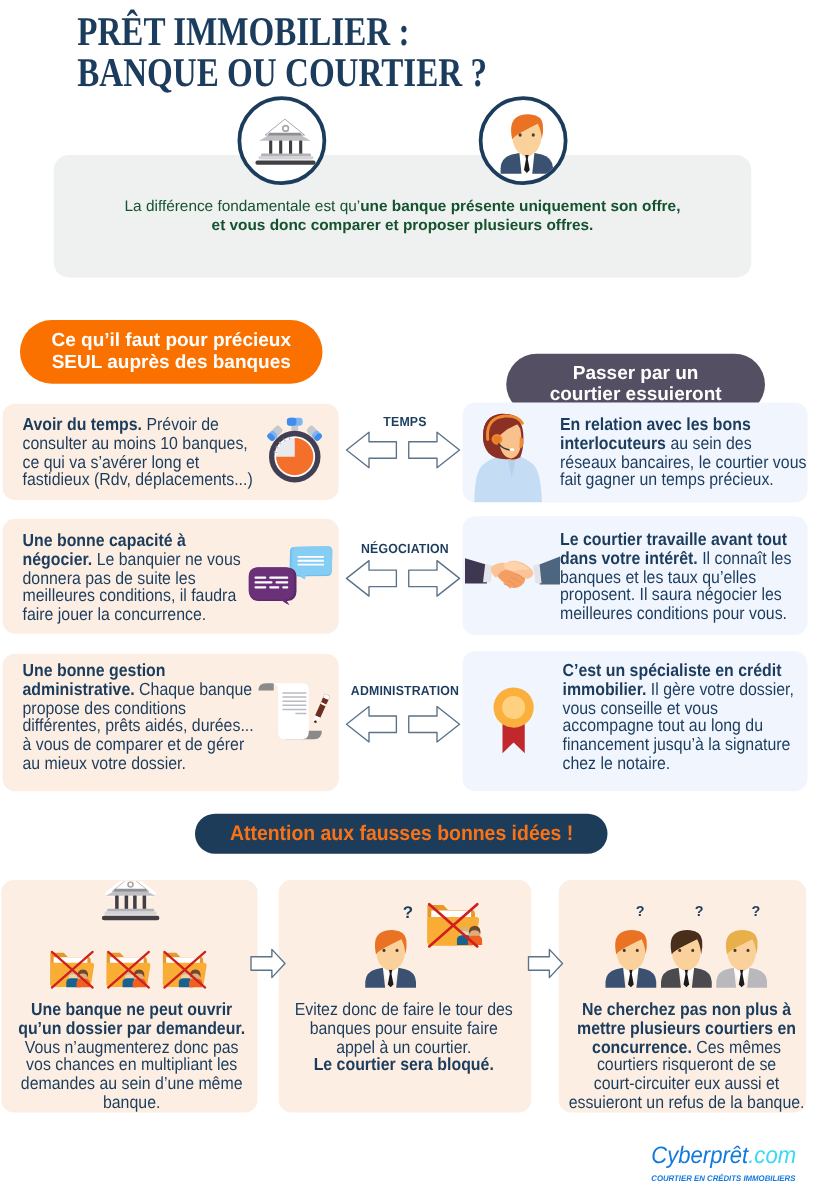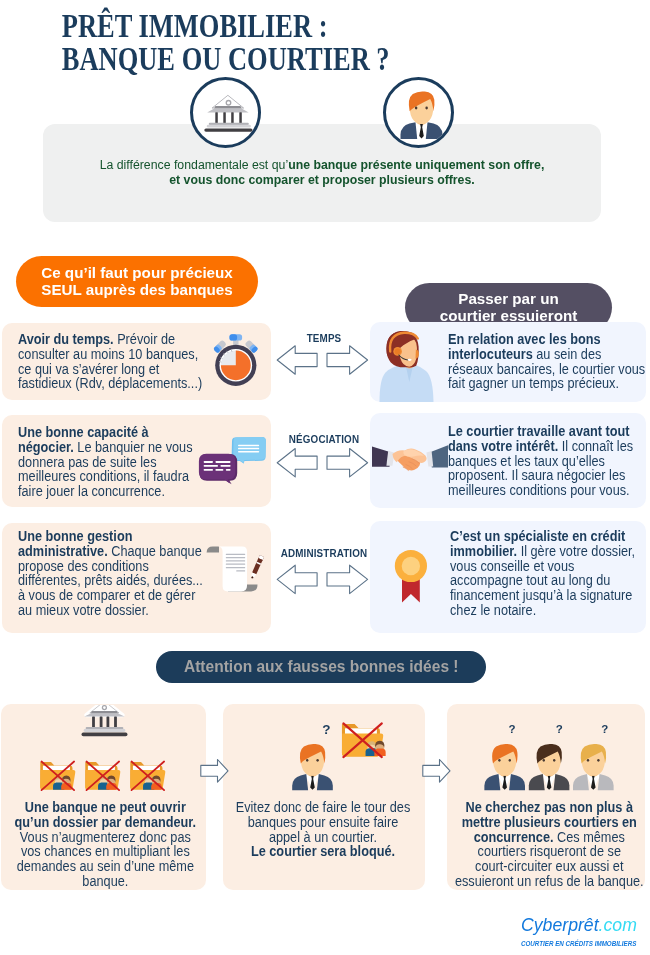--- a/index.html
+++ b/index.html
@@ -42,21 +42,21 @@
   .ctext b{font-weight:bold;}
 
   .arrow-label{position:absolute;text-align:center;font-weight:bold;
                font-size:10.6px;color:#1b3c5c;letter-spacing:.15px;
                transform:scaleX(0.93);}
   .arr{fill:#ffffff;stroke:#5b7288;stroke-width:1.1;stroke-linejoin:round;}
 
   
   .banner{position:absolute;left:156px;top:651px;width:330px;height:32px;
           background:#1c3c5a;border-radius:16px;display:flex;align-items:center;
-          justify-content:center;color:#a3a3a3;font-weight:bold;font-size:16.9px;}
+          justify-content:center;color:#f97316;font-weight:bold;font-size:16.9px;}
   .banner span{transform:scaleX(0.92);display:inline-block;}
 
   
   .bcard{position:absolute;border-radius:10px;background:#fceee3;}
   .btext{position:absolute;text-align:center;font-size:14px;line-height:14.8px;
          color:#1b3c5c;transform:scaleX(0.908);transform-origin:left top;}
   .btext b{font-weight:bold;}
 
   
   .logo{position:absolute;left:521px;top:916px;width:118px;font-style:italic;}

